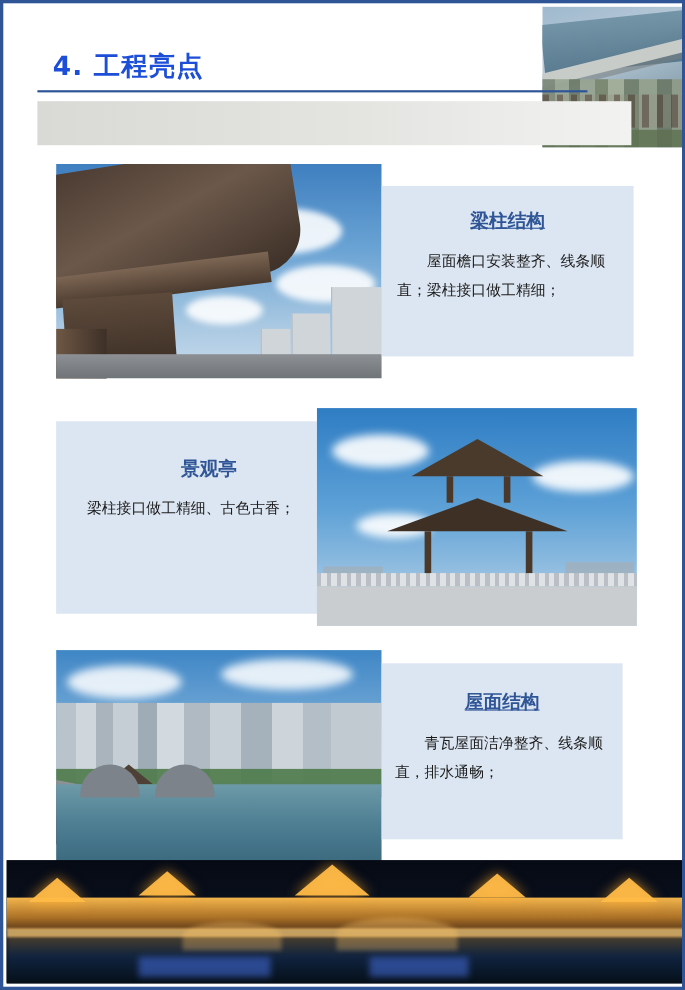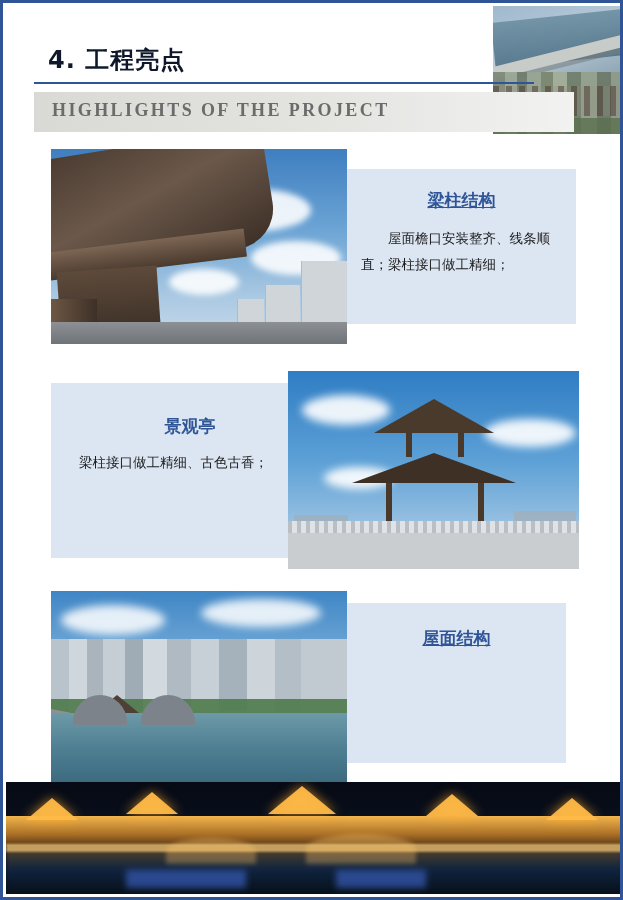--- a/index.html
+++ b/index.html
@@ -94,21 +94,21 @@
     background: #5d6f4f;
     opacity: .8;
   }
   .title-cn {
     position: absolute;
     left: 42px;
     top: 38px;
     font-family: "DejaVu Sans", "Liberation Sans", sans-serif;
     font-size: 24px;
     font-weight: bold;
-    color: #0f172a;
+    color: #1d4ed8;
     letter-spacing: 1px;
   }
   .title-underline {
     position: absolute;
     left: 28px;
     top: 76px;
     width: 500px;
     height: 2px;
     background: #2f5597;
   }
@@ -399,21 +399,20 @@
       <div class="hp-water"></div>
       <div class="hp-bridge"></div>
       <div class="hp-town"></div>
       <div class="hp-roofs"></div>
       <div class="hp-green"></div>
     </div>
 
     <div class="title-cn">4. 工程亮点</div>
     <div class="title-underline"></div>
     <div class="subtitle-band"></div>
-    <div class="subtitle-en">HIGHLIGHTS OF THE PROJECT</div>
   </div>
 
   <div class="block" style="left:48px; top:146px; width:591px; height:195px;">
 
     <div class="photo" style="left:0; top:0; width:296px; height:195px;">
       <div class="ph1-sky"></div>
       <div class="ph1-cloud" style="left:150px; top:40px; width:110px; height:42px;"></div>
       <div class="ph1-cloud" style="left:200px; top:92px; width:90px; height:34px;"></div>
       <div class="ph1-cloud" style="left:118px; top:120px; width:70px; height:26px;"></div>
       <div class="ph1-bldg" style="left:250px; top:112px; width:46px; height:62px;"></div>
@@ -469,20 +468,21 @@
       <div class="ph3-bridge-body"></div>
       <div class="ph3-pavilion" style="left:44px; top:104px;"></div>
       <div class="ph3-pavilion" style="left:112px; top:126px;"></div>
       <div class="ph3-water"></div>
       <div class="ph3-arch" style="left:22px;"></div>
       <div class="ph3-arch" style="left:90px;"></div>
     </div>
 
     <div class="panel" style="left:296px; top:12px; width:219px; height:160px;">
       <div class="panel-title" style="margin-top:24px;">屋面结构</div>
+      <div class="panel-body indent" style="margin:14px 12px 0 12px;">青瓦屋面洁净整齐、线条顺直，排水通畅；</div>
     </div>
   </div>
 
   <div class="night">
     <div class="night-sky"></div>
     <div class="night-water"></div>
     <div class="night-bridge"></div>
     <div class="night-deck"></div>
     <div class="night-pav" style="left:20px; top:16px;"></div>
     <div class="night-pav" style="left:120px; top:10px;"></div>

